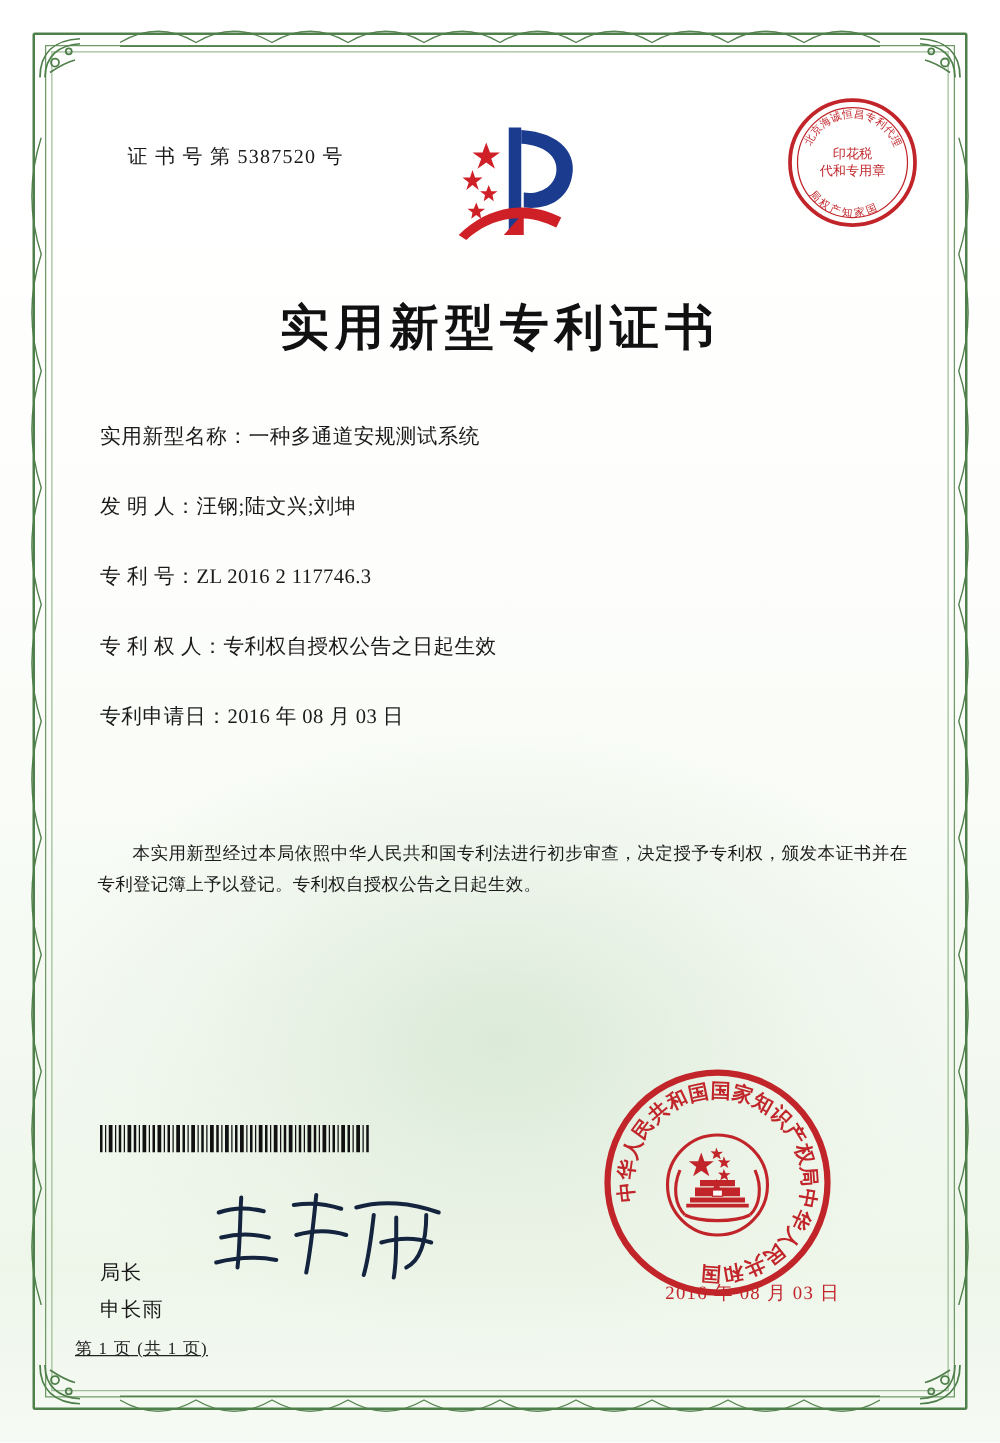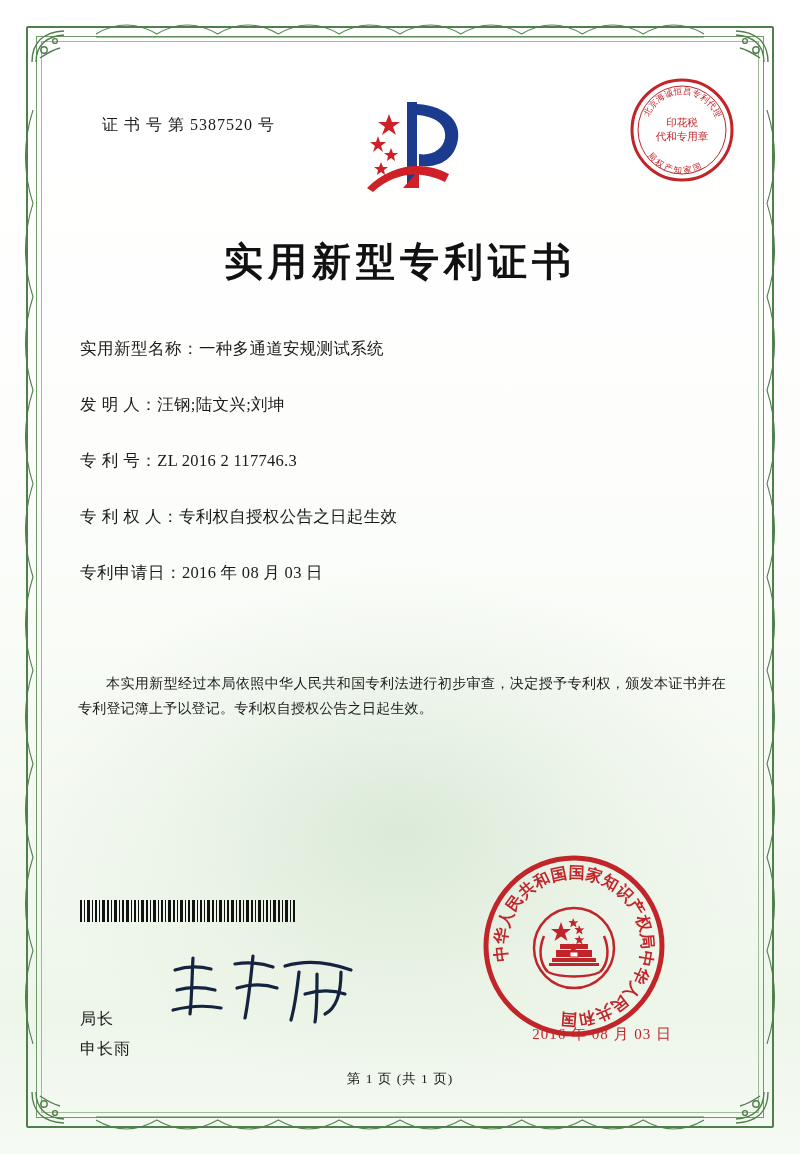--- a/index.html
+++ b/index.html
@@ -202,24 +202,25 @@
     font-size: 15px;
     color: #c1252a;
     letter-spacing: 1px;
     white-space: nowrap;
   }
 
   .footer {
     position: absolute;
     left: 0; right: 0;
     bottom: 6px;
-    text-align: center;
+    text-align: left;
     font-size: 13.5px;
     letter-spacing: 1px;
     color: #222;
+    text-decoration: underline;
   }
 </style>
 </head>
 <body>
 
 <div class="page">
 
   <div class="frame-outer"></div>
   <div class="frame-inner"></div>
   <div class="frame-hair"></div>

